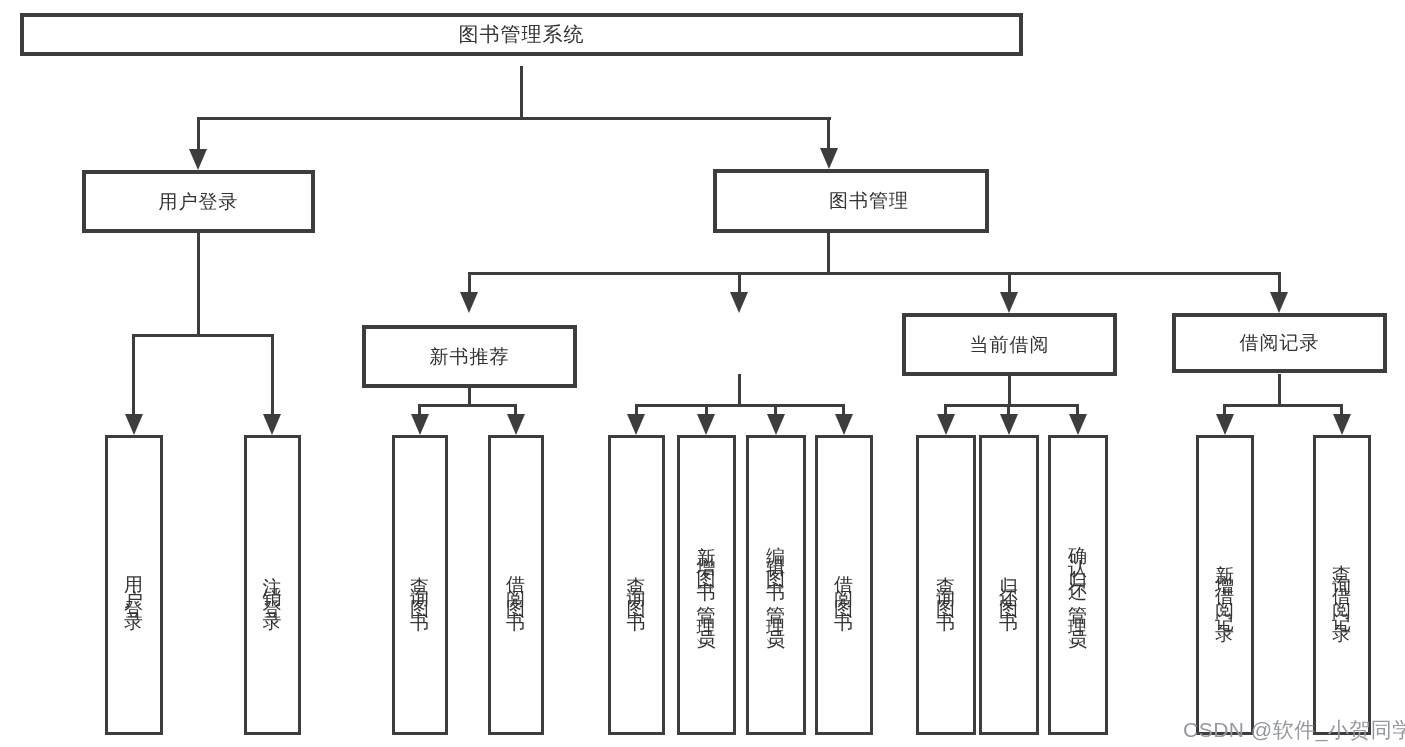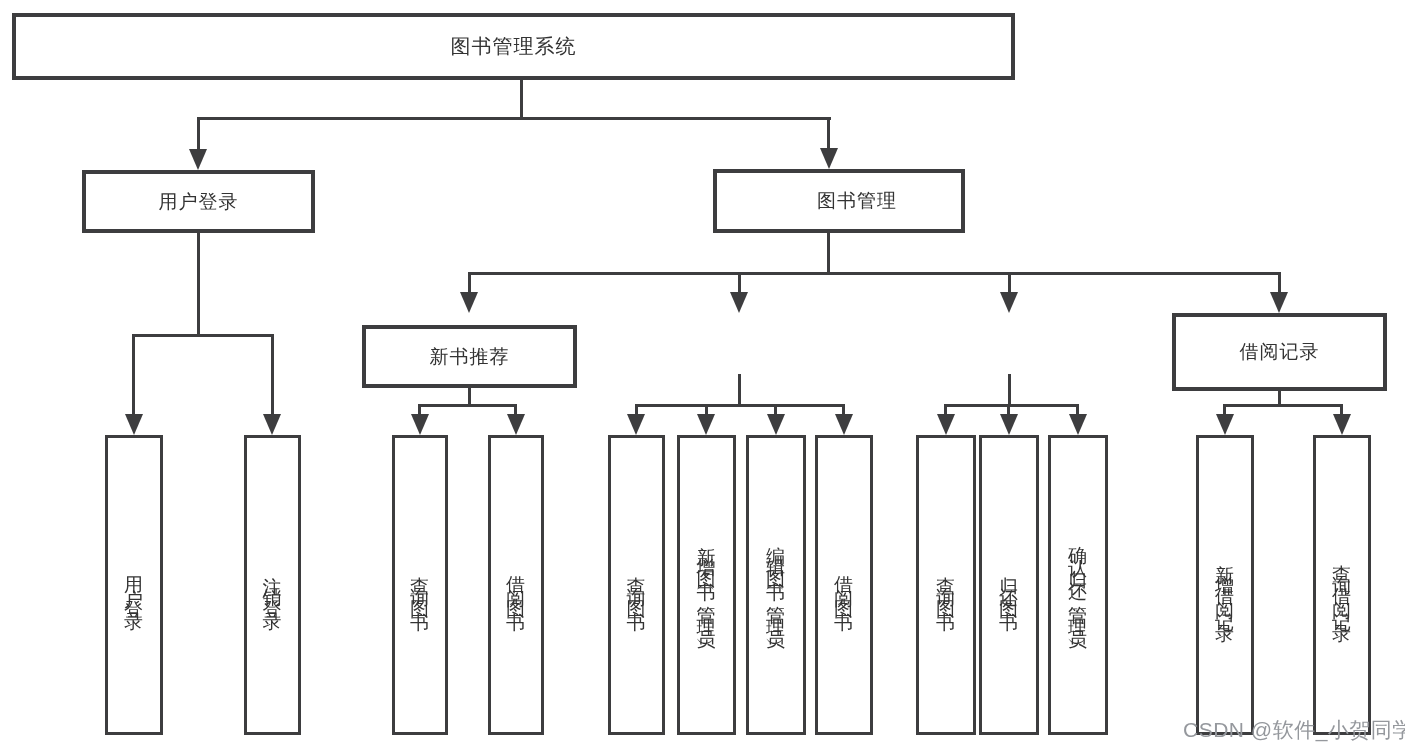--- a/index.html
+++ b/index.html
@@ -115,27 +115,28 @@
   <div class="vline" style="left:1076px; top:404px; height:11px;"></div>
   <div class="arrow" style="left:1069px; top:414px;"></div>
 
   <div class="vline" style="left:1278px; top:374px; height:31px;"></div>
   <div class="hline" style="left:1225px; top:404px; width:118px;"></div>
   <div class="vline" style="left:1223px; top:404px; height:11px;"></div>
   <div class="arrow" style="left:1216px; top:414px;"></div>
   <div class="vline" style="left:1340px; top:404px; height:11px;"></div>
   <div class="arrow" style="left:1333px; top:414px;"></div>
 
-  <div class="box h root" style="left:12px; top:13px; width:1003px; height:67px;">图书管理系统</div>
+  <div class="box h root" style="left:20px; top:13px; width:1003px; height:43px;">图书管理系统</div>
 
   <div class="box h" style="left:82px; top:170px; width:233px; height:63px;">用户登录</div>
-  <div class="box h" style="left:713px; top:169px; width:252px; height:64px;padding-left:36px;">图书管理</div>
+  <div class="box h" style="left:713px; top:169px; width:276px; height:64px;padding-left:36px;">图书管理</div>
 
   <div class="box h" style="left:362px; top:325px; width:215px; height:63px;">新书推荐</div>
-  <div class="box h" style="left:1172px; top:313px; width:215px; height:78px;">借阅记录</div>
+  <div class="box h" style="left:902px; top:313px; width:215px; height:63px;">当前借阅</div>
+  <div class="box h" style="left:1172px; top:313px; width:215px; height:60px;">借阅记录</div>
 
   <div class="box v" style="left:105px; top:435px; width:58px; height:300px;">用户登录</div>
   <div class="box v" style="left:244px; top:435px; width:57px; height:300px;">注销登录</div>
 
   <div class="box v" style="left:392px; top:435px; width:56px; height:300px;">查询图书</div>
   <div class="box v" style="left:488px; top:435px; width:56px; height:300px;">借阅图书</div>
 
   <div class="box v" style="left:608px; top:435px; width:57px; height:300px;">查询图书</div>
   <div class="box v" style="left:677px; top:435px; width:59px; height:300px;">新增图书（管理员）</div>
   <div class="box v" style="left:746px; top:435px; width:60px; height:300px;">编辑图书（管理员）</div>

